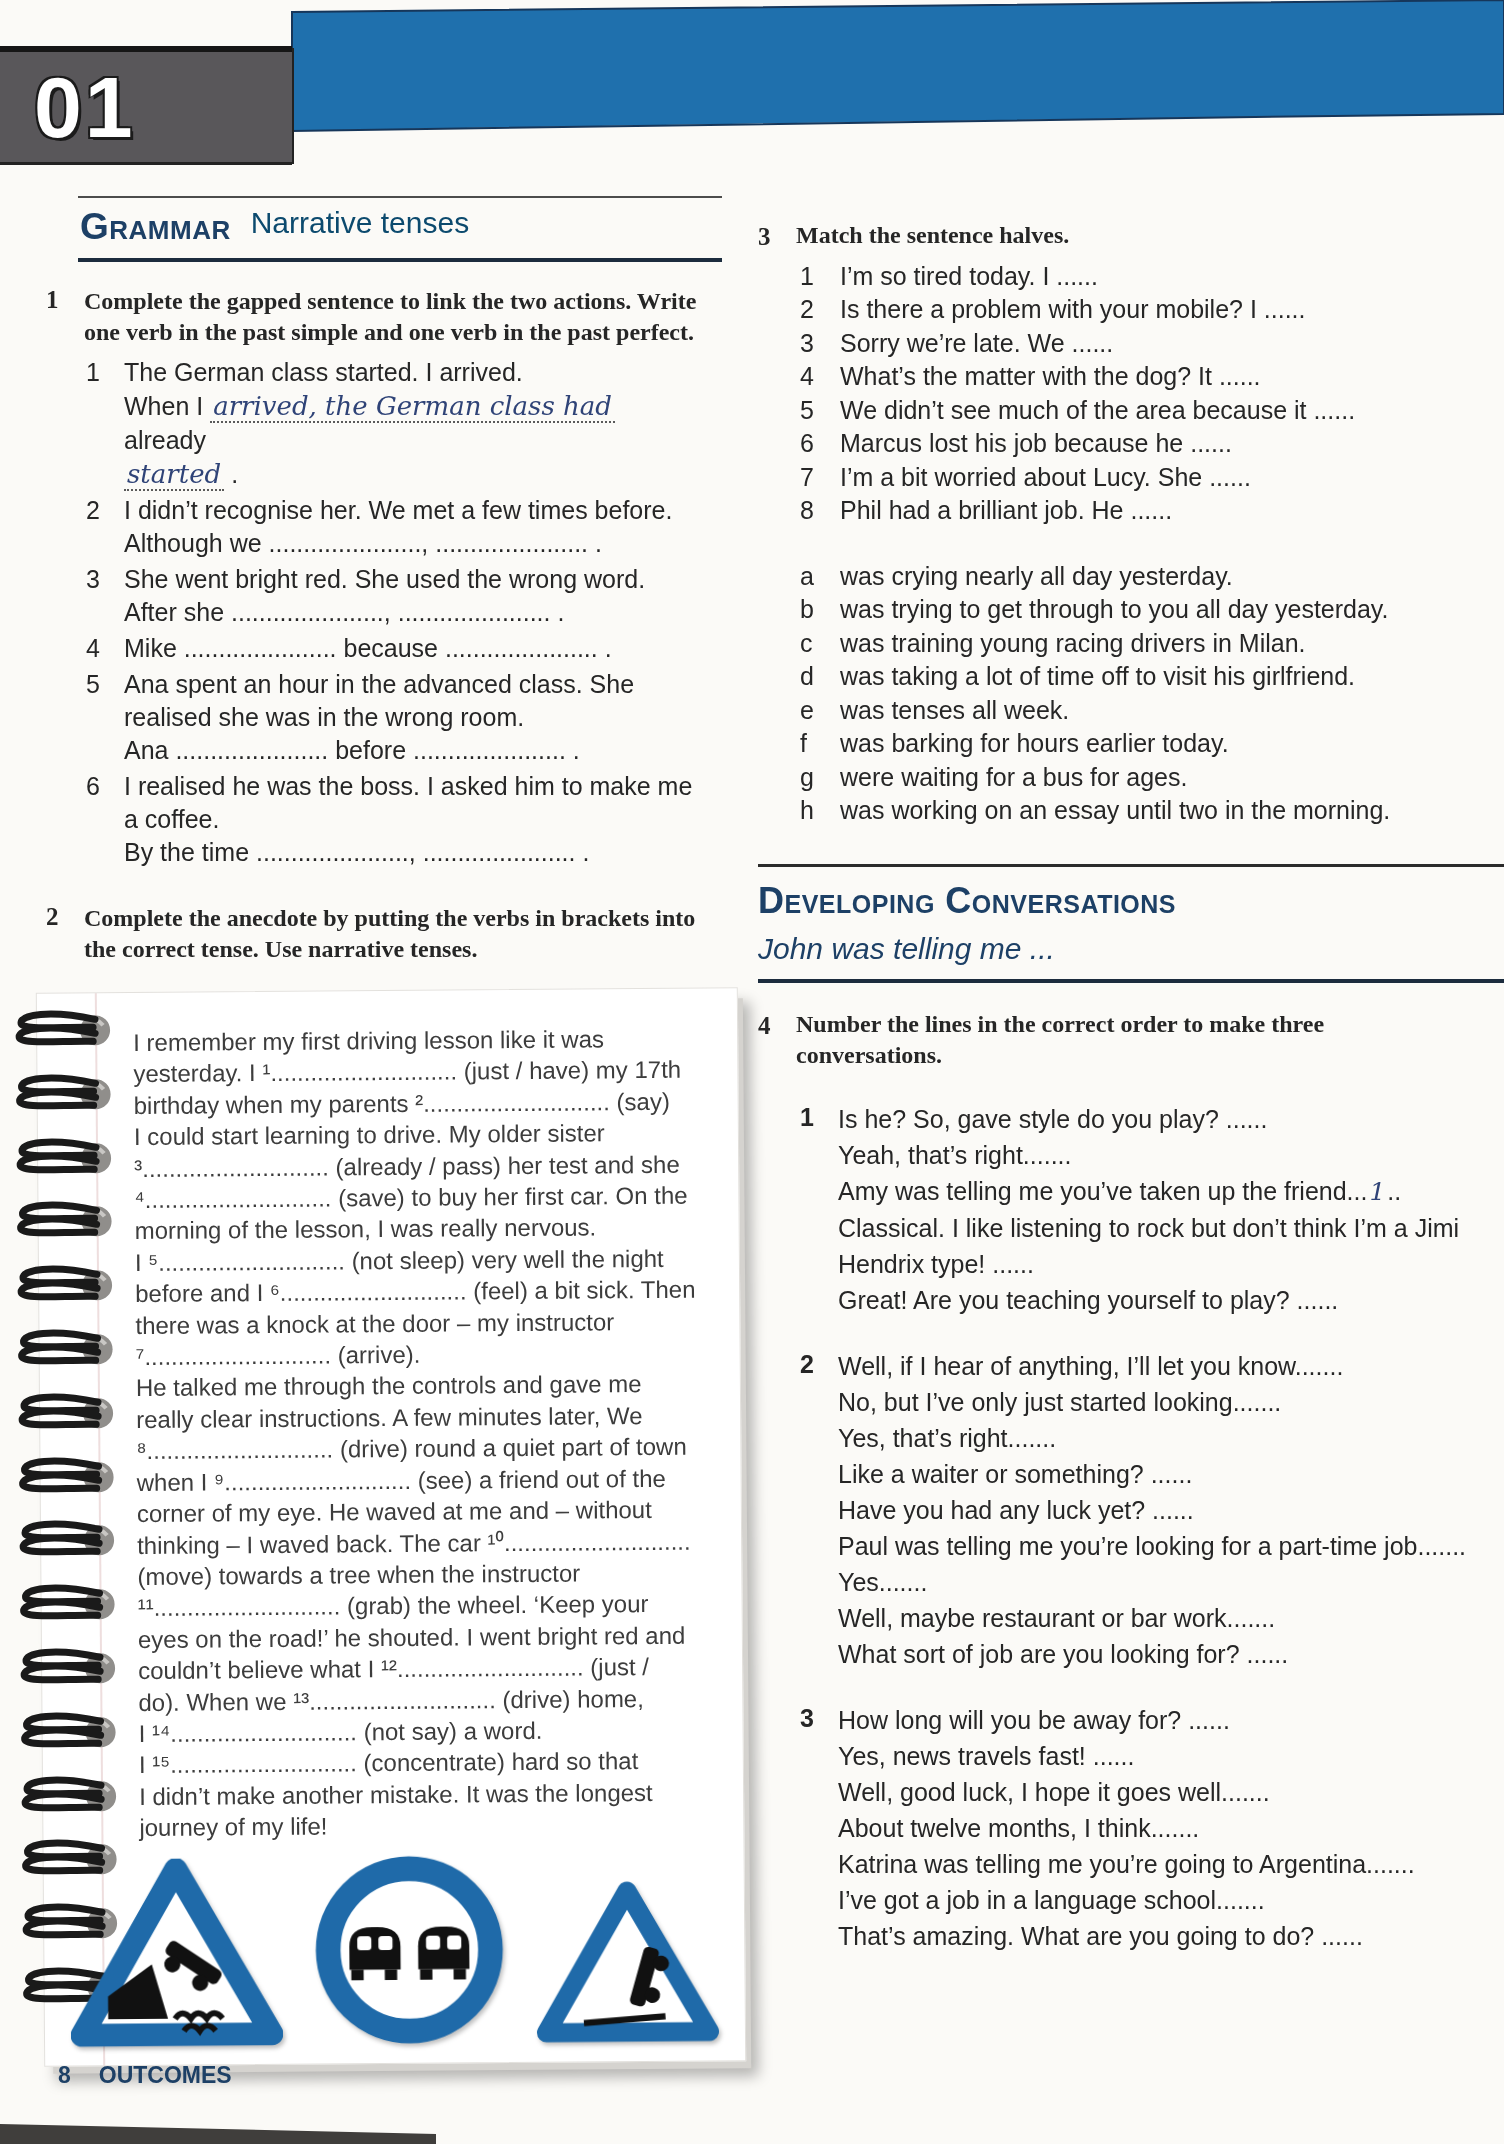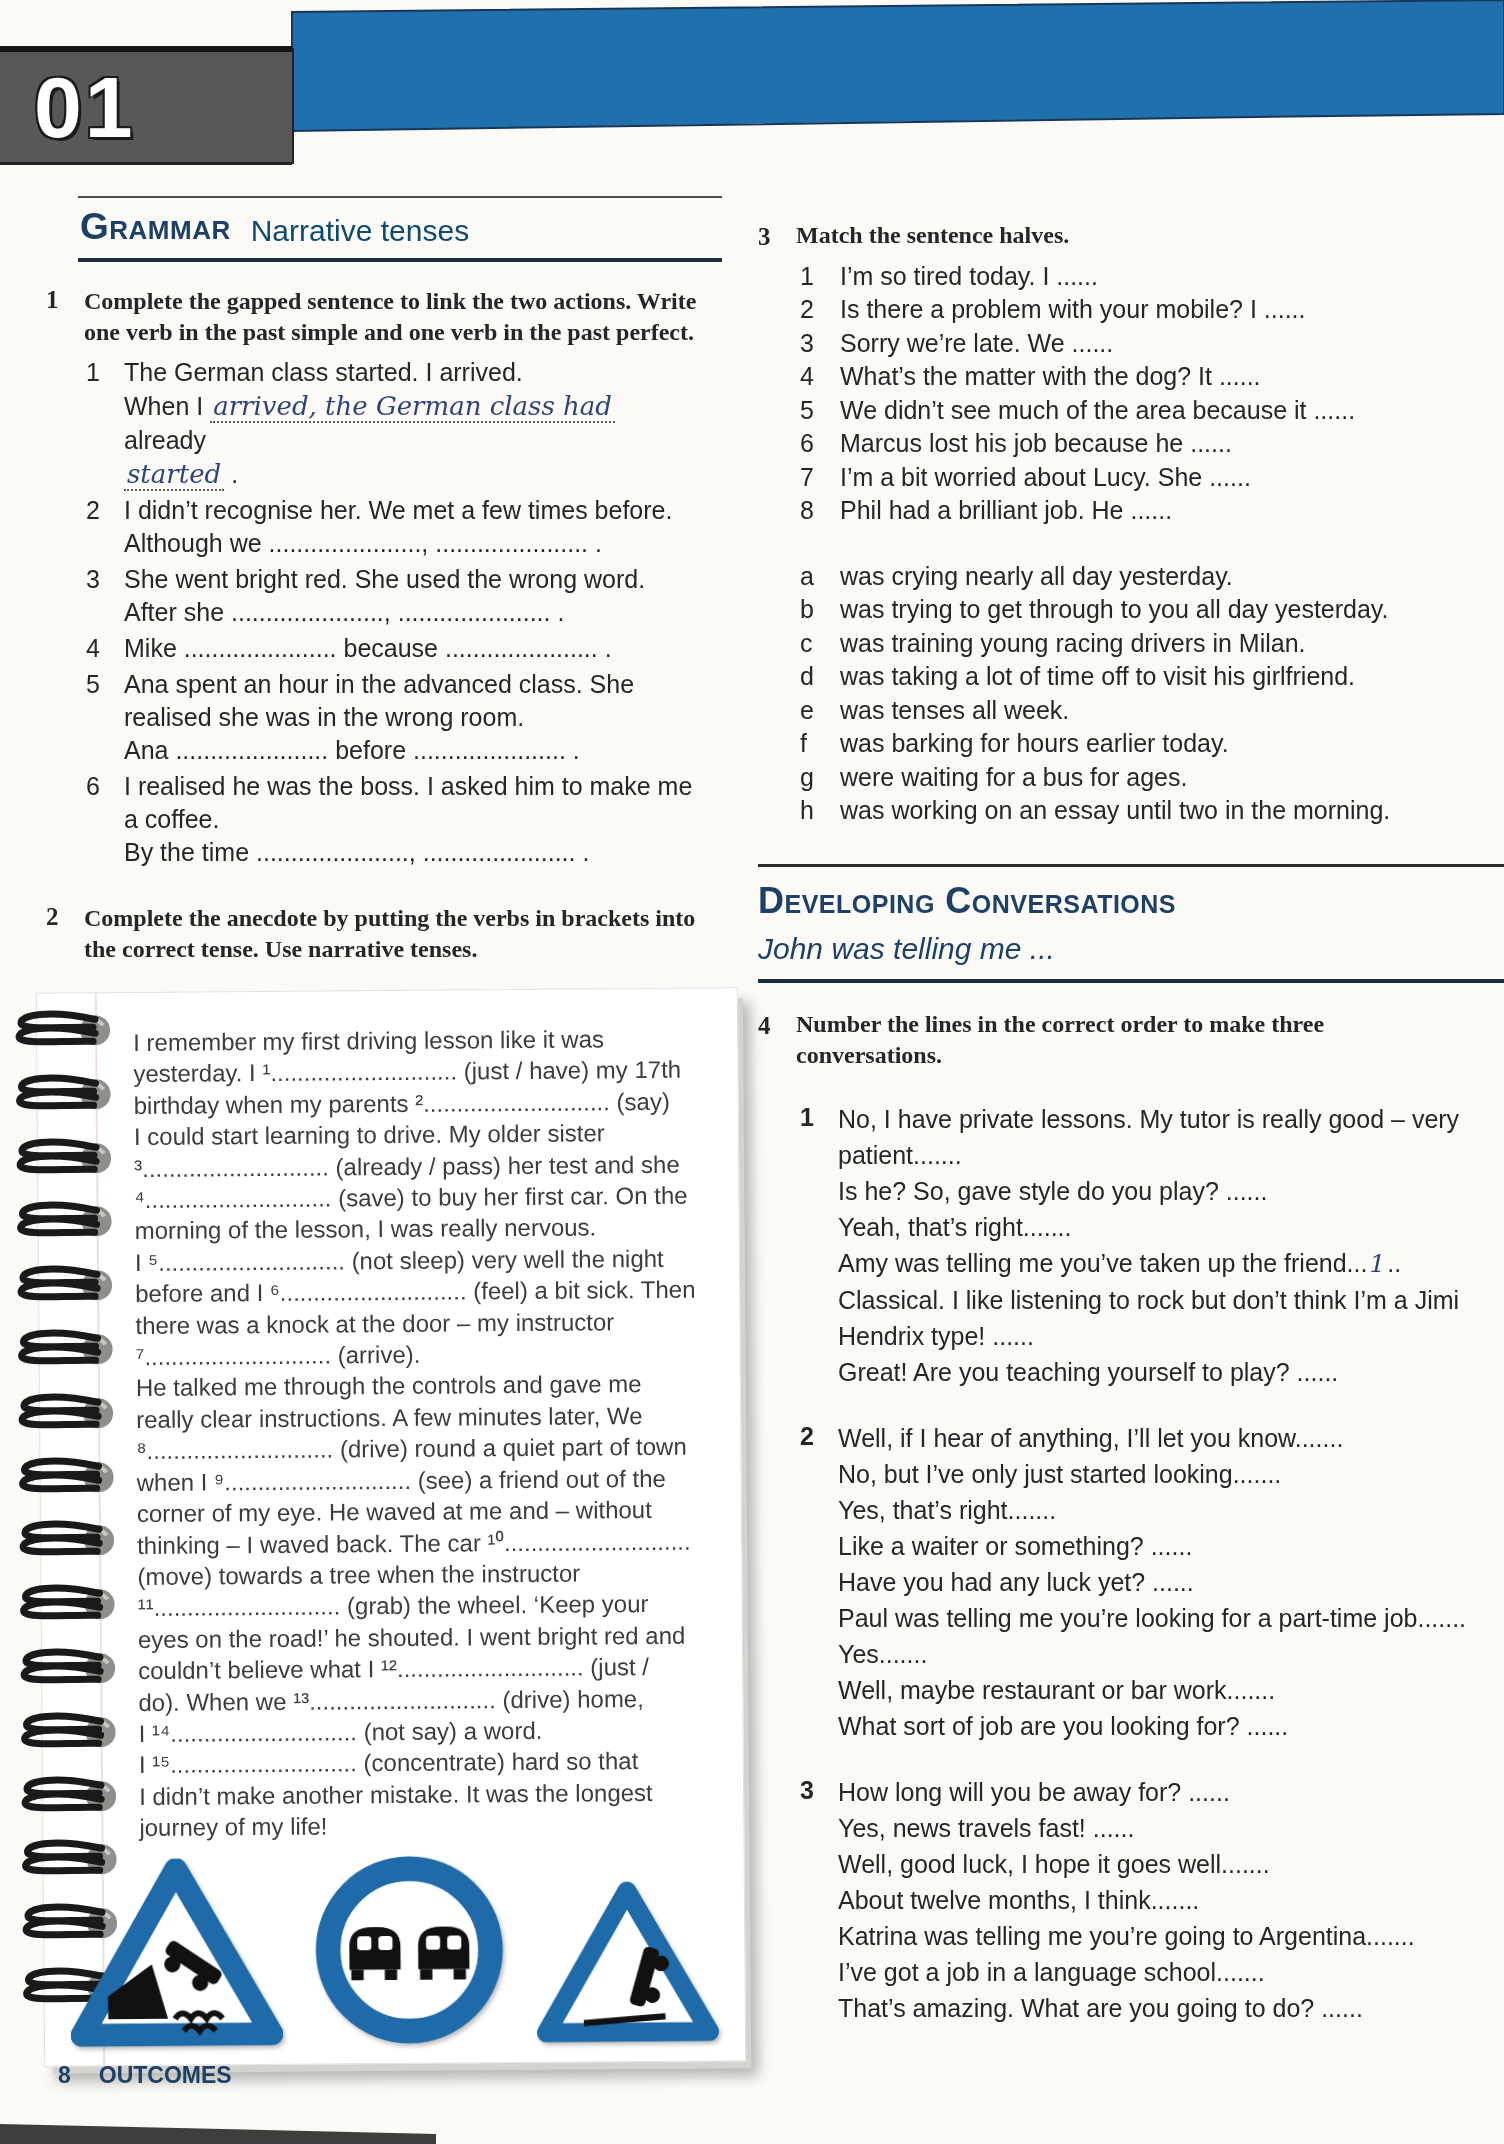--- a/index.html
+++ b/index.html
@@ -19,21 +19,21 @@
   .rule{height:2px;background:#4c4c4c;}
   .rule.thick{height:4px;background:#1c2c3e;}
   .sc-head{font-variant:small-caps;font-weight:bold;color:#1d4066;letter-spacing:.5px;}
   .exrow{display:flex;gap:14px;}
   .exnum{font-family:"Liberation Serif",serif;font-weight:bold;font-size:25px;width:24px;flex:none;}
   .exinstr{font-family:"Liberation Serif",serif;font-weight:bold;font-size:24px;line-height:1.3;margin:0;max-width:645px;}
 
   
   .leftcol{position:absolute;left:46px;top:196px;width:676px;}
   .g-head{margin-left:32px;}
-  .g-row{display:flex;align-items:flex-end;gap:20px;padding:8px 0 10px 2px;}
+  .g-row{display:flex;align-items:flex-start;gap:20px;padding:8px 0 10px 2px;}
   .g-label{font-size:37px;}
   .g-topic{font-size:30px;color:#0c4a6e;}
   .ex1{margin-top:24px;}
   .items{margin-top:8px;}
   .item{display:flex;gap:16px;margin:3px 0 3px 40px;font-size:25px;line-height:1.32;}
   .itnum{width:22px;flex:none;}
   .itbody{max-width:578px;}
   .hw{font-family:"DejaVu Serif",serif;font-style:italic;color:#2f4377;font-size:26px;
       border-bottom:2px dotted #5a5a5a;padding:0 3px;}
   .ex2{margin-top:34px;}
@@ -422,21 +422,20 @@
       <div class="exrow">
         <span class="exnum">4</span>
         <p class="exinstr" style="max-width:650px;">Number the lines in the correct order to make three conversations.</p>
       </div>
 
       <div class="conv">
         <span class="n">1</span>
         <div class="conv-lines">
           <div>
 
-          <div>No, I have private lessons. My tutor is really good – very patient.......</div>
               <div>Is he? So, gave style do you play? ......</div>
               <div>Yeah, that’s right.......</div>
             </div>
           <div><span>Amy was telling me you’ve taken up the friend...</span><span class="hw-num">1</span><span>..</span></div>
           <div>
 
           <div>Classical. I like listening to rock but don’t think I’m a Jimi Hendrix type! ......</div>
               <div>Great! Are you teaching yourself to play? ......</div>
             </div>
         </div>

